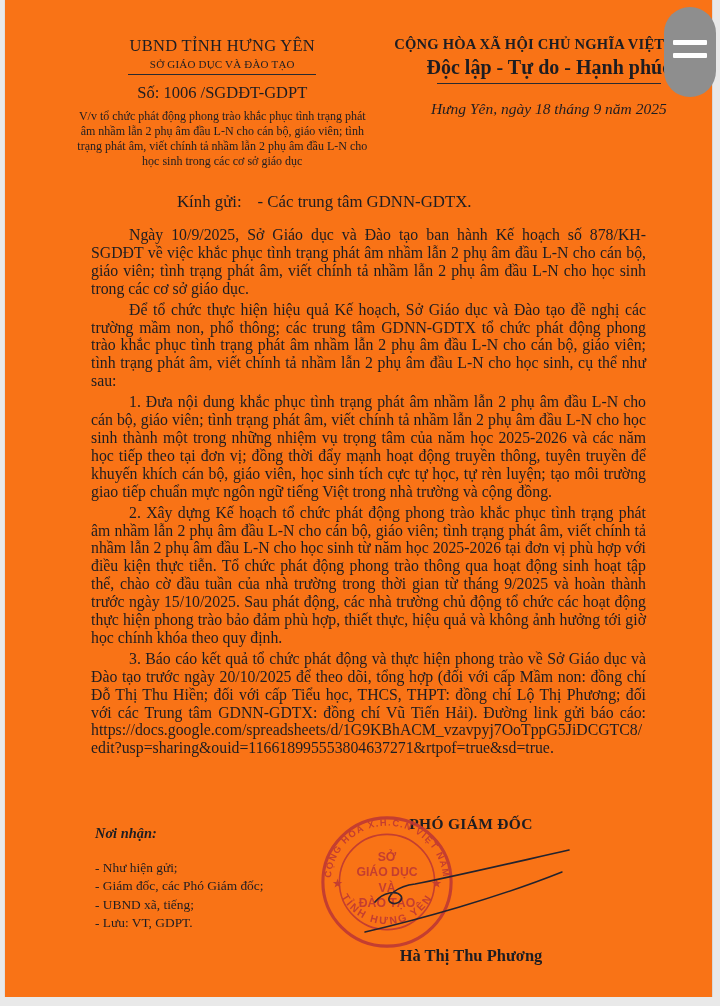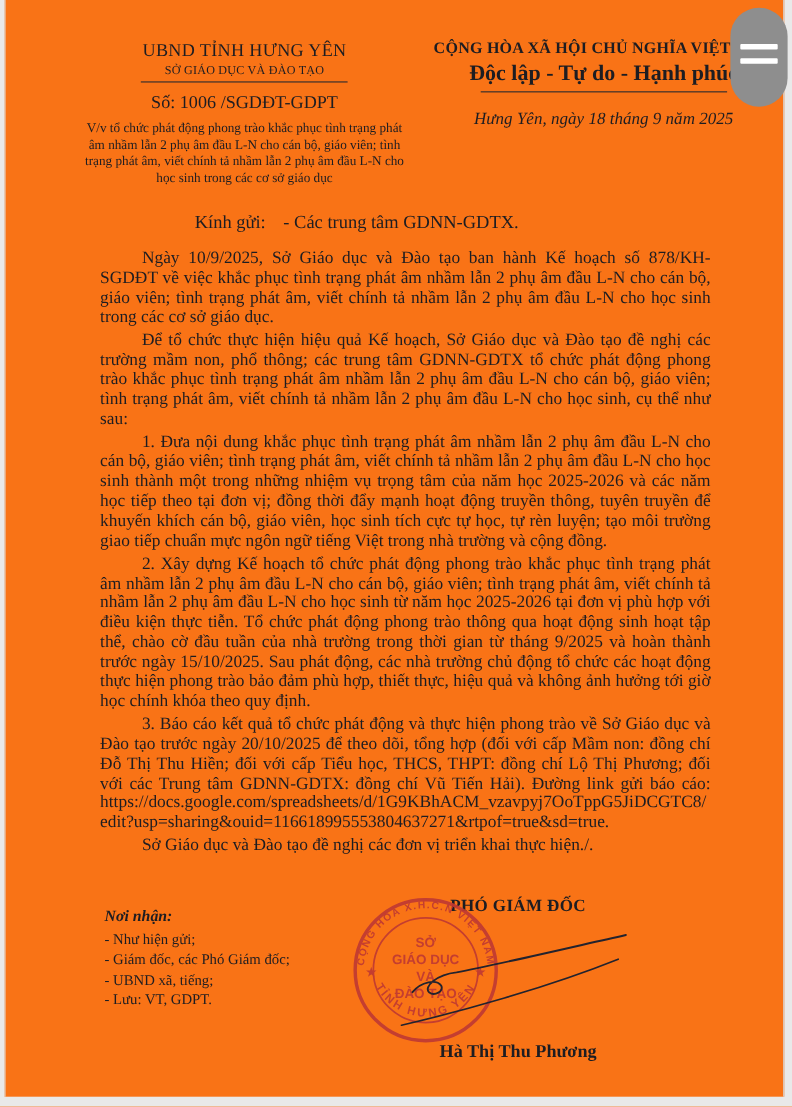--- a/index.html
+++ b/index.html
@@ -40,21 +40,21 @@
   .bodytext {
     margin: 13px 66px 0 86px;
     font-size: 15.8px; line-height: 17.9px;
     text-align: justify;
   }
   .bodytext p { margin: 0 0 3px 0; text-indent: 38px; overflow-wrap: anywhere; }
   .closing { text-indent: 38px; margin-top: 2px; text-align: left; }
   
   .footer { position: absolute; left: 0; right: 0; top: 806px; height: 200px; }
   .recips { position: absolute; left: 90px; top: 18px; font-size: 13.4px; line-height: 18.5px; }
-  .recips-label { font-weight: bold; font-style: italic; font-size: 14.4px; margin-bottom: 2px; }
+  .recips-label { font-weight: bold; font-style: italic; font-size: 14.4px; margin-bottom: 16px; }
   .sig { position: absolute; left: 330px; top: 8px; width: 272px; text-align: center; }
   .sig-del, .sig-title { font-weight: bold; font-size: 15.5px; line-height: 20px; letter-spacing: .3px; }
   .sig-name { font-weight: bold; font-size: 16.5px; margin-top: 112px; }
   .seal { position: absolute; left: 314px; top: 8px; width: 136px; height: 136px; opacity: .93; }
   .seal .ring { fill: none; stroke: #c03a32; }
   .seal text { fill: #c03a32; font-weight: bold; }
   .seal .arc-top { font-family: "Liberation Sans", sans-serif; font-size: 9.6px; letter-spacing: 1.4px; }
   .seal .arc-bot { font-family: "Liberation Sans", sans-serif; font-size: 10.8px; letter-spacing: 2.2px; }
   .seal .ctr { font-family: "Liberation Sans", sans-serif; font-size: 12.6px; text-anchor: middle; }
   .seal .star { font-size: 11px; text-anchor: middle; }
@@ -100,21 +100,20 @@
       <div>- Các trung tâm GDNN-GDTX.</div>
     </div>
   </div>
 
   <div class="bodytext">
     <p>Ngày 10/9/2025, Sở Giáo dục và Đào tạo ban hành Kế hoạch số 878/KH-SGDĐT về việc khắc phục tình trạng phát âm nhầm lẫn 2 phụ âm đầu L-N cho cán bộ, giáo viên; tình trạng phát âm, viết chính tả nhầm lẫn 2 phụ âm đầu L-N cho học sinh trong các cơ sở giáo dục.</p>
     <p>Để tổ chức thực hiện hiệu quả Kế hoạch, Sở Giáo dục và Đào tạo đề nghị các trường mầm non, phổ thông; các trung tâm GDNN-GDTX tổ chức phát động phong trào khắc phục tình trạng phát âm nhầm lẫn 2 phụ âm đầu L-N cho cán bộ, giáo viên; tình trạng phát âm, viết chính tả nhầm lẫn 2 phụ âm đầu L-N cho học sinh, cụ thể như sau:</p>
     <p>1. Đưa nội dung khắc phục tình trạng phát âm nhầm lẫn 2 phụ âm đầu L-N cho cán bộ, giáo viên; tình trạng phát âm, viết chính tả nhầm lẫn 2 phụ âm đầu L-N cho học sinh thành một trong những nhiệm vụ trọng tâm của năm học 2025-2026 và các năm học tiếp theo tại đơn vị; đồng thời đẩy mạnh hoạt động truyền thông, tuyên truyền để khuyến khích cán bộ, giáo viên, học sinh tích cực tự học, tự rèn luyện; tạo môi trường giao tiếp chuẩn mực ngôn ngữ tiếng Việt trong nhà trường và cộng đồng.</p>
     <p>2. Xây dựng Kế hoạch tổ chức phát động phong trào khắc phục tình trạng phát âm nhầm lẫn 2 phụ âm đầu L-N cho cán bộ, giáo viên; tình trạng phát âm, viết chính tả nhầm lẫn 2 phụ âm đầu L-N cho học sinh từ năm học 2025-2026 tại đơn vị phù hợp với điều kiện thực tiễn. Tổ chức phát động phong trào thông qua hoạt động sinh hoạt tập thể, chào cờ đầu tuần của nhà trường trong thời gian từ tháng 9/2025 và hoàn thành trước ngày 15/10/2025. Sau phát động, các nhà trường chủ động tổ chức các hoạt động thực hiện phong trào bảo đảm phù hợp, thiết thực, hiệu quả và không ảnh hưởng tới giờ học chính khóa theo quy định.</p>
     <p>3. Báo cáo kết quả tổ chức phát động và thực hiện phong trào về Sở Giáo dục và Đào tạo trước ngày 20/10/2025 để theo dõi, tổng hợp (đối với cấp Mầm non: đồng chí Đỗ Thị Thu Hiền; đối với cấp Tiểu học, THCS, THPT: đồng chí Lộ Thị Phương; đối với các Trung tâm GDNN-GDTX: đồng chí Vũ Tiến Hải). Đường link gửi báo cáo: https://docs.google.com/spreadsheets/d/1G9KBhACM_vzavpyj7OoTppG5JiDCGTC8/edit?usp=sharing&amp;ouid=116618995553804637271&amp;rtpof=true&amp;sd=true.</p>
-    <p class="closing">Sở Giáo dục và Đào tạo đề nghị các đơn vị triển khai thực hiện./.</p>
   </div>
 
   <div class="footer">
     <div class="recips">
       <div class="recips-label">Nơi nhận:</div>
       <div>- Như hiện gửi;</div>
       <div>- Giám đốc, các Phó Giám đốc;</div>
       <div>- UBND xã, tiếng;</div>
       <div>- Lưu: VT, GDPT.</div>
     </div>

